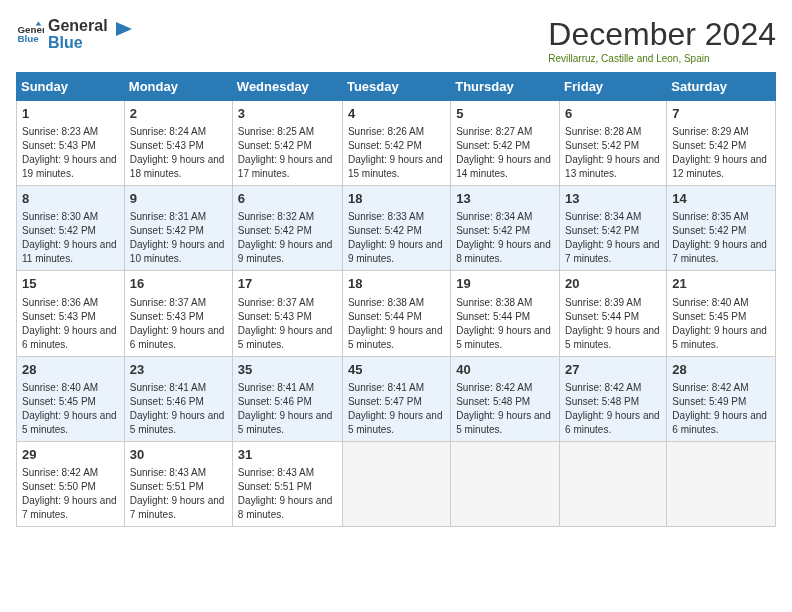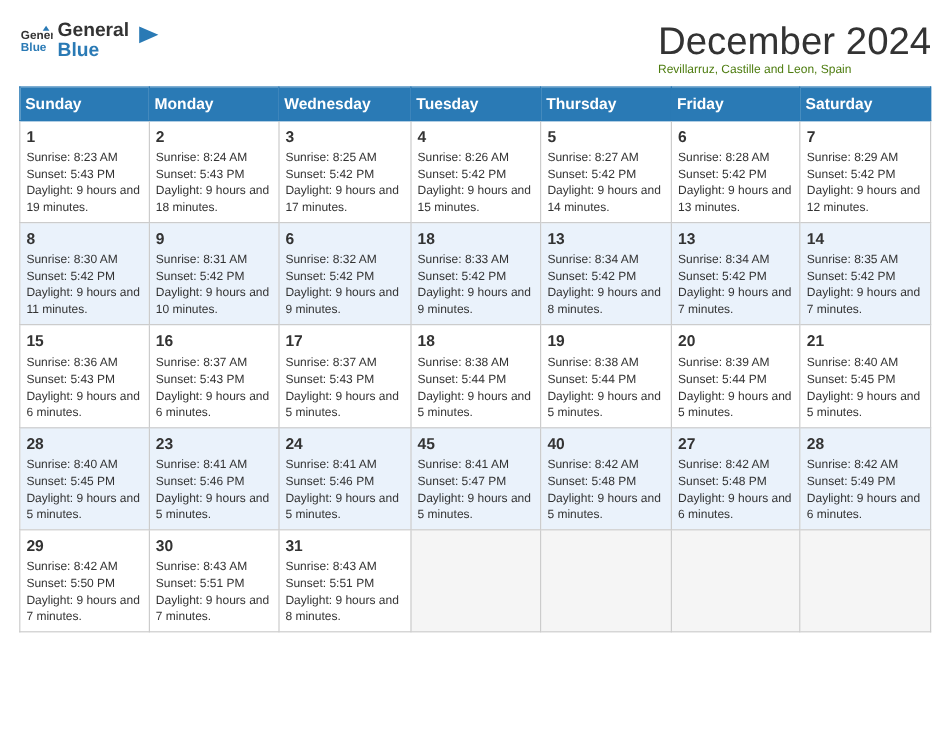--- a/index.html
+++ b/index.html
@@ -208,21 +208,21 @@
       <tr class="alt-row">
         <td>
           <span class="day-num">28</span>
           <div class="day-info">Sunrise: 8:40 AM<br>Sunset: 5:45 PM<br>Daylight: 9 hours and 5 minutes.</div>
         </td>
         <td>
           <span class="day-num">23</span>
           <div class="day-info">Sunrise: 8:41 AM<br>Sunset: 5:46 PM<br>Daylight: 9 hours and 5 minutes.</div>
         </td>
         <td>
-          <span class="day-num">24</span>
+          <span class="day-num">35</span>
           <div class="day-info">Sunrise: 8:41 AM<br>Sunset: 5:46 PM<br>Daylight: 9 hours and 5 minutes.</div>
         </td>
         <td>
           <span class="day-num">45</span>
           <div class="day-info">Sunrise: 8:41 AM<br>Sunset: 5:47 PM<br>Daylight: 9 hours and 5 minutes.</div>
         </td>
         <td>
           <span class="day-num">40</span>
           <div class="day-info">Sunrise: 8:42 AM<br>Sunset: 5:48 PM<br>Daylight: 9 hours and 5 minutes.</div>
         </td>

